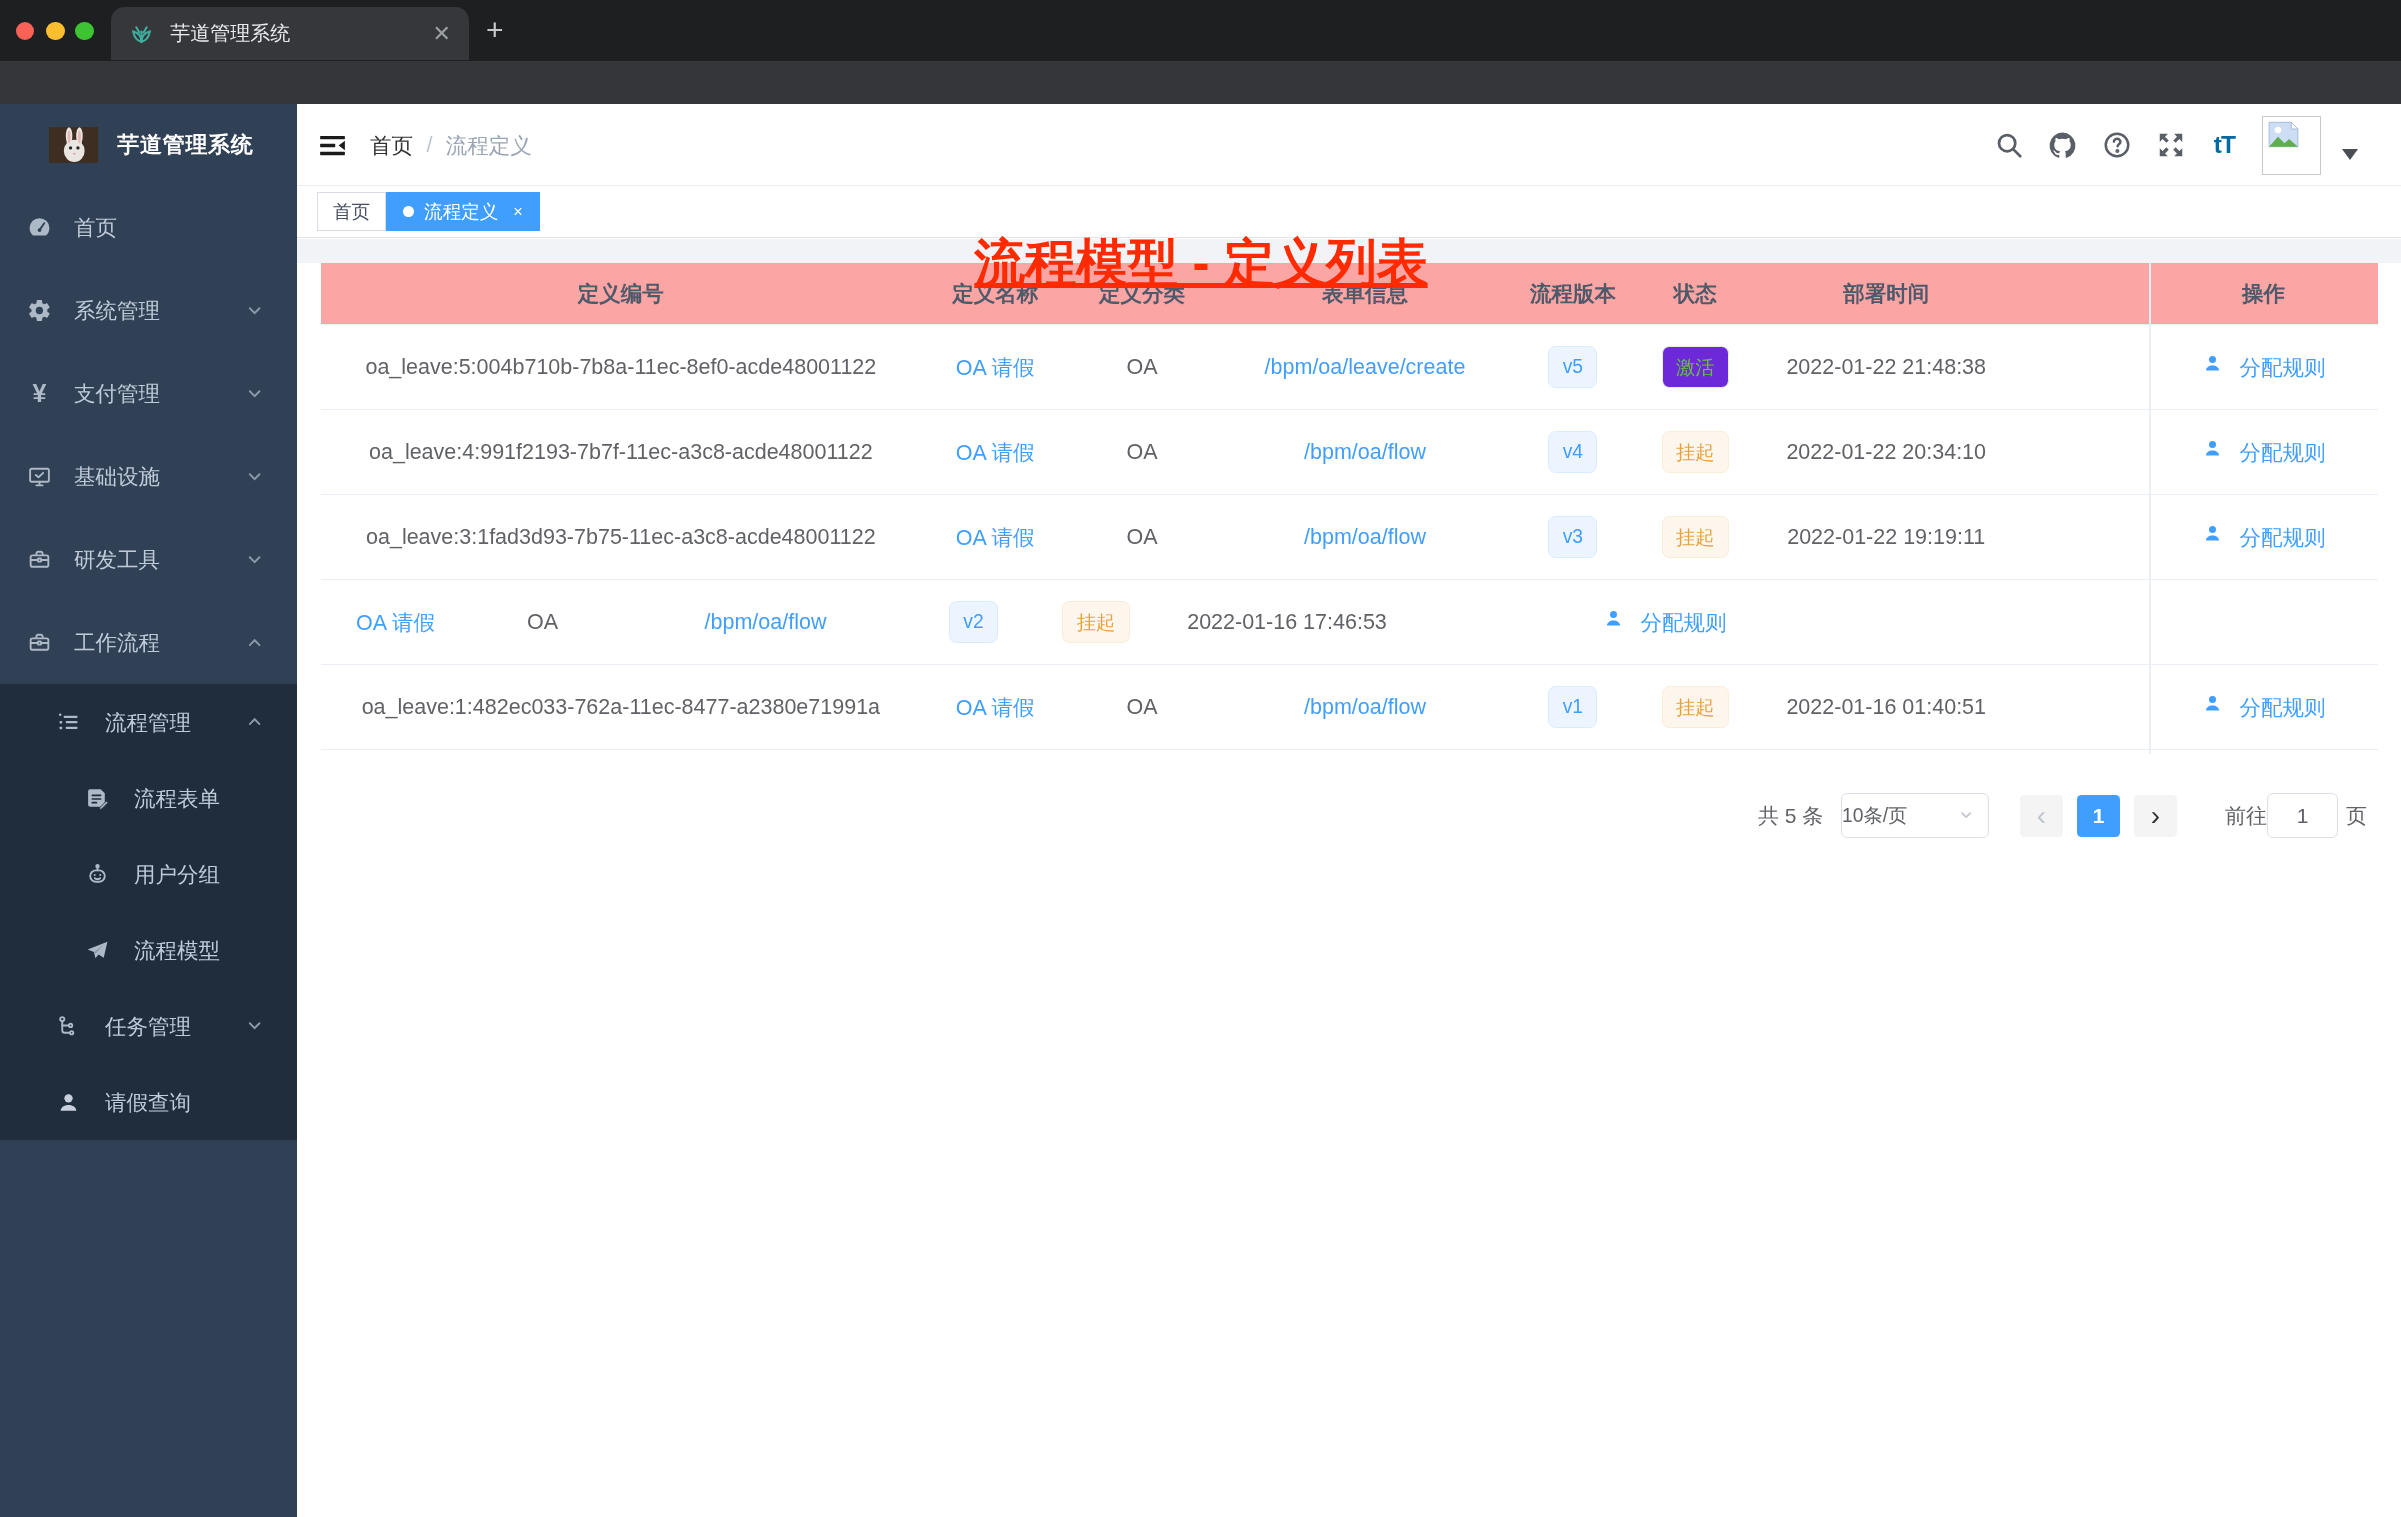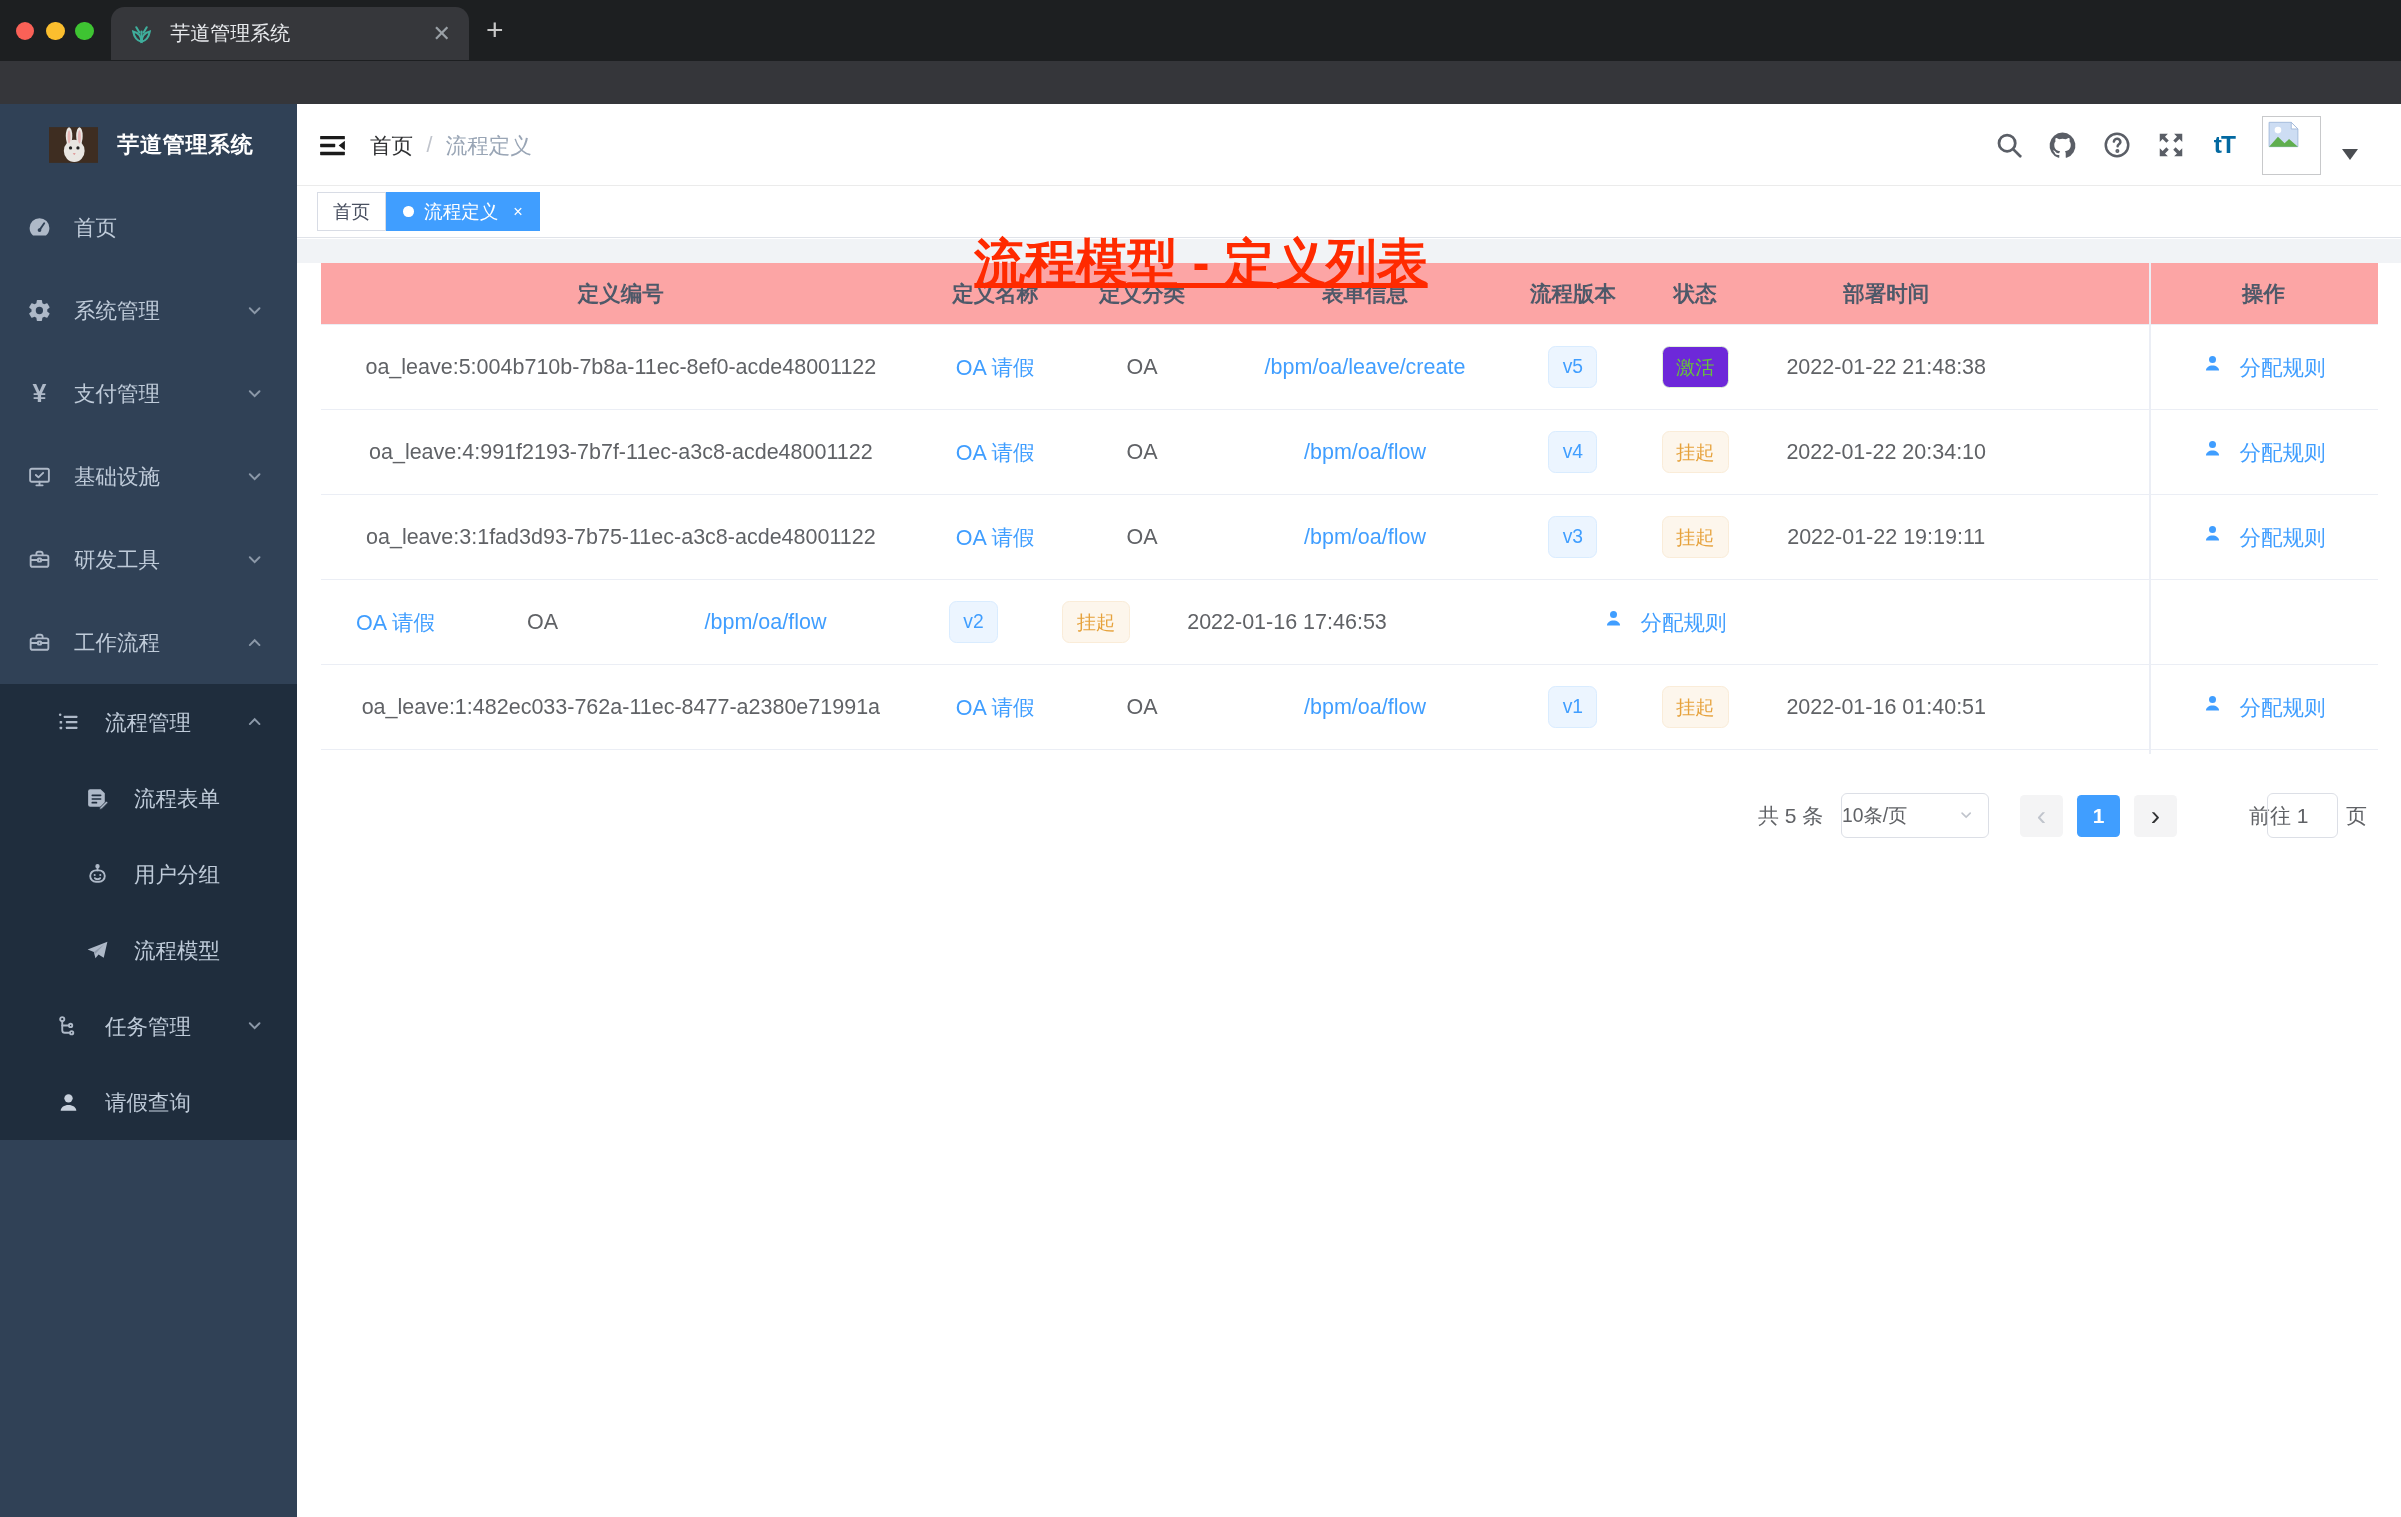--- a/index.html
+++ b/index.html
@@ -100,21 +100,21 @@
   .plabel { height:45px; display:flex; align-items:center; font-size:21px; color:#606266; white-space:nowrap; }
   #pg-total { left:1461px; }
   #pg-size { left:1544px; width:148px; height:45px; border:1.5px solid #dcdfe6; border-radius:6px;
     display:flex; align-items:center; font-size:19.3px; color:#606266; }
   #pg-size .chevd { position:absolute; right:13.4px; width:16.3px; height:16.3px; color:#c0c4cc; }
   .pbtn { width:43px; height:42px; top:1.5px !important; border-radius:4.5px; display:flex; align-items:center;
     justify-content:center; font-size:28px; }
   #pg-prev { left:1723px; background:#f4f4f5; color:#c0c4cc; }
   #pg-cur  { left:1780px; background:#409eff; color:#fff; font-size:21px; font-weight:bold; }
   #pg-next { left:1837px; background:#f4f4f5; color:#303133; }
-  #pg-goto-label { left:1928px;margin-left:24px; }
+  #pg-goto-label { left:1928px; }
   #pg-goto { left:1970px; width:71px; height:45px; border:1.5px solid #dcdfe6; border-radius:6px;
     display:flex; align-items:center; justify-content:center; font-size:21px; color:#606266; }
   #pg-unit { left:2049px; }
 
   svg { display:block; }
 </style>
 </head>
 <body>
 
 <div id="tabstrip">

